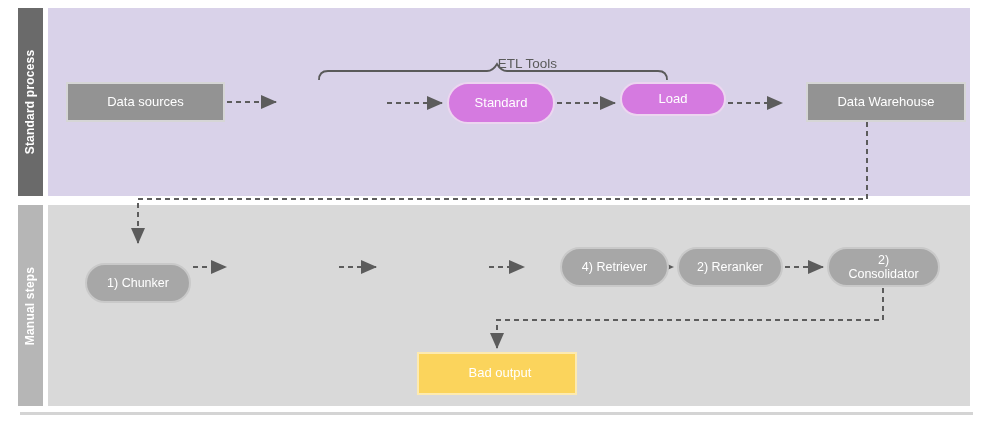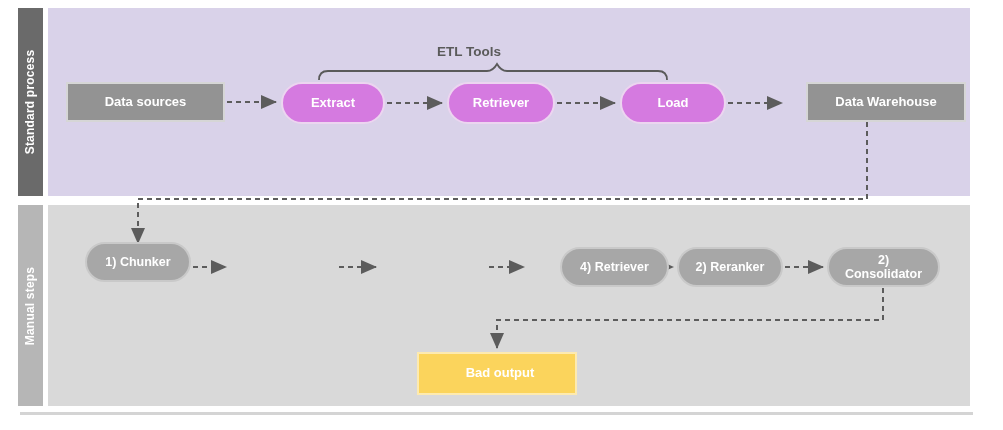--- a/index.html
+++ b/index.html
@@ -14,43 +14,43 @@
     transform:rotate(-90deg);white-space:nowrap;color:#ffffff;
     font-weight:bold;font-size:12px;letter-spacing:0.2px;
   }
   #lane1-bar{left:18px;top:8px;width:25px;height:188px;background:var(--lane1_bar);}
   #lane1-body{left:48px;top:8px;width:922px;height:188px;background:var(--lane1_bg);}
   #lane2-bar{left:18px;top:205px;width:25px;height:201px;background:var(--lane2_bar);}
   #lane2-body{left:48px;top:205px;width:922px;height:201px;background:var(--lane2_bg);}
   
   .node{
     display:flex;align-items:center;justify-content:center;text-align:center;
-    color:#ffffff;font-weight:bold;font-size:13px;line-height:1.15;z-index:3;
+    color:#ffffff;font-weight:normal;font-size:13px;line-height:1.15;z-index:3;
   }
   .rect{background:var(--box_gray);border:2px solid var(--box_border);}
   .pill-purple{background:var(--pill_purple);border:2px solid var(--pill_purple_border);border-radius:22px;}
   .pill-gray{background:var(--pill_gray);border:2px solid var(--pill_gray_border);border-radius:21px;font-size:12.5px;}
   .pill-gray span{white-space:nowrap;}
   .pill-gray.wrap2 span{white-space:normal;max-width:78px;}
   #node-data-sources{left:66px;top:82px;width:159px;height:40px;}
   #node-extract{left:281px;top:82px;width:104px;height:42px;}
   #node-transform{left:447px;top:82px;width:108px;height:42px;}
-  #node-load{left:620px;top:82px;width:106px;height:42px;}
+  #node-load{left:620px;top:82px;width:106px;height:34px;}
   #node-data-warehouse{left:806px;top:82px;width:160px;height:40px;}
-  #node-chunker{left:85px;top:242px;width:106px;height:40px;}
+  #node-chunker{left:85px;top:263px;width:106px;height:40px;}
   #node-vector-store{left:230px;top:247px;width:107px;height:40px;}
   #node-rewriter{left:380px;top:247px;width:107px;height:40px;}
   #node-retriever{left:560px;top:247px;width:109px;height:40px;}
   #node-reranker{left:677px;top:247px;width:106px;height:40px;}
   #node-consolidator{left:827px;top:247px;width:113px;height:40px;}
   #node-bad-output{left:417px;top:352px;width:160px;height:43px;background:var(--bad_yellow);border:2px solid var(--bad_yellow_border);padding-left:6px;}
   
   #etl-label{
-    left:437px;top:44px;width:120px;text-align:left;color:var(--brace);
-    font-weight:bold;font-size:13.5px;z-index:3;
+    left:437px;top:56px;width:120px;text-align:right;color:var(--brace);
+    font-weight:normal;font-size:13.5px;z-index:3;
   }
   
   #wires{position:absolute;left:0;top:0;width:1003px;height:430px;z-index:2;pointer-events:none;}
   .dash{stroke:var(--connector);stroke-width:2;fill:none;stroke-dasharray:5 4;marker-end:url(#arrow);}
   .brace-path{stroke:var(--brace);stroke-width:1.8;fill:none;}
   #arrow path{fill:var(--connector);}
   #bottom-divider{left:20px;top:412px;width:953px;height:3px;background:var(--divider);}
 </style>
 </head>
 <body>
@@ -85,25 +85,22 @@
     <path class="dash" d="M785,267 L823,267"></path>
     <path class="dash" d="M883,288 L883,320 L497,320 L497,348"></path>
     <path class="brace-path" d="M319,80 Q319,71 328,71 L487,71 Q493,71 497,64 Q501,71 507,71 L658,71 Q667,71 667,80"></path>
   </svg>
 
   <div class="abs" id="etl-label">ETL Tools</div>
 
   <div class="abs node rect" id="node-data-sources">
     <span>Data sources</span>
   </div>
-  <div class="abs node pill-purple" id="node-extract">
-    <span>Extract</span>
-  </div>
   <div class="abs node pill-purple" id="node-transform">
-    <span>Retriever</span>
+    <span>Standard</span>
   </div>
   <div class="abs node pill-purple" id="node-load">
     <span>Load</span>
   </div>
   <div class="abs node rect" id="node-data-warehouse">
     <span>Data Warehouse</span>
   </div>
 
   <div class="abs node pill-gray" id="node-chunker">
     <span>1) Chunker</span>

